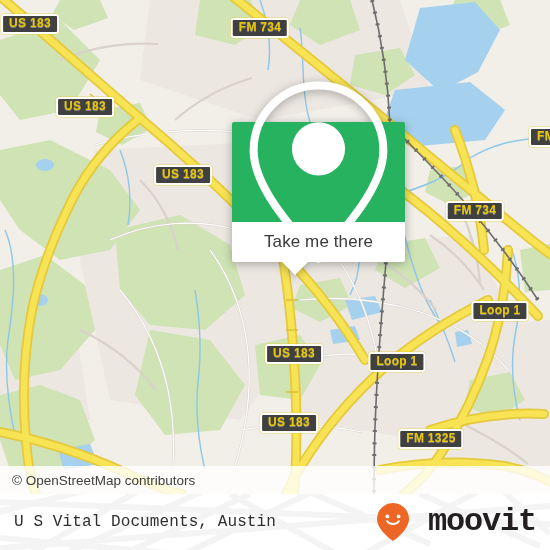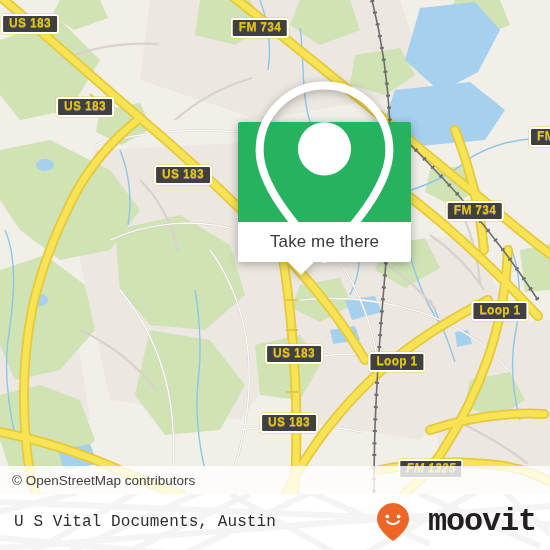--- a/index.html
+++ b/index.html
@@ -28,21 +28,21 @@
     letter-spacing:.3px;
     line-height:13px;
     white-space:nowrap;
     text-shadow:0 1px 0 rgba(255,255,255,.35);
     box-shadow:0 0 0 .5px rgba(230,205,40,.7);
   }
   .shield.clip-right{transform:translate(0,-50%);}
 
   
   #popup{
-    position:absolute;left:190px;top:122px;width:173px;
+    position:absolute;left:184px;top:122px;width:173px;
     filter:drop-shadow(0 2px 5px rgba(0,0,0,.30));
     padding-left:48px;
   }
   #popup-top{
     background:#27b260;height:100px;width:100%;
     display:flex;align-items:center;justify-content:center;
     border-radius:2px 2px 0 0;
   }
   #popup-bottom{
     background:#ffffff;height:40px;width:100%;
@@ -251,21 +251,21 @@
     <div class="shield" style="left:260px; top:28px;">FM 734</div>
     <div class="shield" style="left:85px;  top:107px;">US 183</div>
     <div class="shield" style="left:183px; top:175px;">US 183</div>
     <div class="shield" style="left:372px; top:140px;">FM 734</div>
     <div class="shield clip-right" style="left:529px; top:137px;">FM</div>
     <div class="shield" style="left:475px; top:211px;">FM 734</div>
     <div class="shield" style="left:500px; top:311px;">Loop 1</div>
     <div class="shield" style="left:294px; top:354px;">US 183</div>
     <div class="shield" style="left:397px; top:362px;">Loop 1</div>
     <div class="shield" style="left:289px; top:423px;">US 183</div>
-    <div class="shield" style="left:431px; top:469px;font-style:italic;">FM 1325</div>
+    <div class="shield" style="left:431px; top:439px;">FM 1325</div>
 
     <div id="popup">
       <div id="popup-top">
         <svg width="56" height="66" viewBox="0 0 56 66">
           <path d="M28 5 C16.4 5 7 14.4 7 26 C7 38 20 52 28 61 C36 52 49 38 49 26 C49 14.4 39.6 5 28 5 Z" fill="none" stroke="#ffffff" stroke-width="2.6" stroke-linejoin="round"></path>
           <circle cx="28" cy="25.5" r="8.6" fill="#ffffff"></circle>
         </svg>
       </div>
       <div id="popup-bottom">
         <span id="popup-label">Take me there</span>

